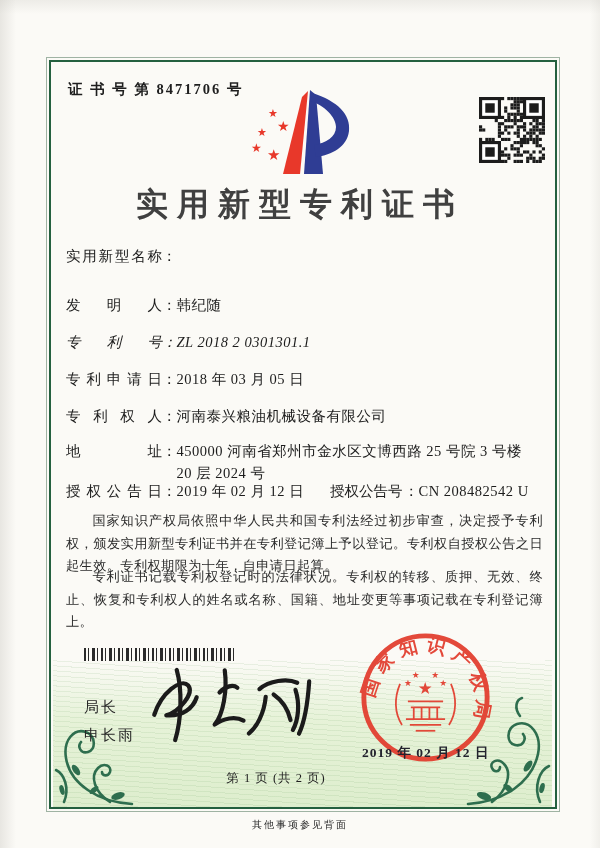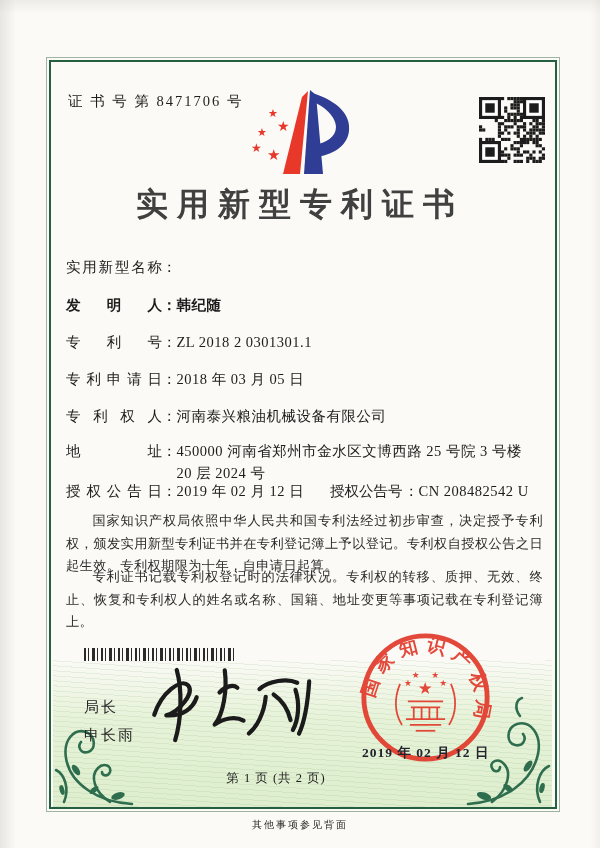--- a/index.html
+++ b/index.html
@@ -16,21 +16,21 @@
   .abs{position:absolute;}
   
   .frame-outer{left:46px;top:57px;width:512px;height:753px;border:1px solid #9fb3a3;z-index:2;pointer-events:none;}
   .frame-inner{position:absolute;inset:2px;border:2px solid #24603f;}
   
   .green-zone{left:53px;top:660px;width:499px;height:147px;z-index:1;
     background-image:
       repeating-linear-gradient(184deg, rgba(110,165,100,.13) 0 1px, rgba(0,0,0,0) 1px 5px),
       linear-gradient(180deg, rgba(232,243,221,0) 0%, rgba(227,241,211,.85) 40%, rgba(220,237,203,.95) 100%);
   }
-  .cert-no{left:68px;top:92px;font-size:14.5px;letter-spacing:2px;color:#1e1e1e;z-index:3;}
+  .cert-no{left:68px;top:80px;font-size:14.5px;letter-spacing:2px;color:#1e1e1e;z-index:3;font-weight:bold;}
   .logo{left:250px;top:90px;z-index:3;}
   .qr{left:479px;top:97px;width:66px;height:66px;z-index:3;}
   .title{left:0;top:183px;width:600px;text-align:center;font-size:32px;font-weight:600;
          letter-spacing:9px;color:#404040;z-index:3;}
   .field-row{left:66px;width:478px;font-size:14.5px;color:#1c1c1c;display:flex;z-index:3;line-height:1.5;}
   .f-label{display:inline-block;width:96px;text-align:justify;text-align-last:justify;flex:0 0 96px;}
   .f-colon{flex:0 0 14px;}
   .f-value{flex:1;letter-spacing:.5px;}
   .grant-no-pair{position:absolute;left:264px;top:0;display:flex;width:214px;}
   .grant-no-pair .f-label{width:74px;flex:0 0 74px;text-align:left;text-align-last:auto;}
@@ -248,30 +248,30 @@
         <rect x="45" y="3" width="15" height="15" fill="#fff"></rect>
         <rect x="48" y="6" width="9" height="9" fill="#1c1c1c"></rect>
         <rect x="0" y="42" width="21" height="21"></rect>
         <rect x="3" y="45" width="15" height="15" fill="#fff"></rect>
         <rect x="6" y="48" width="9" height="9" fill="#1c1c1c"></rect>
       </g>
     </svg></div>
 
 <div class="abs title">实用新型专利证书</div>
 
-<div class="abs field-row" style="top:257px;">
+<div class="abs field-row" style="top:246px;">
   <span class="f-label">实用新型名称</span>
     <span class="f-colon">：</span>
 </div>
-<div class="abs field-row" style="top:295px;font-weight:bold;">
+<div class="abs field-row" style="top:295px;">
   <span class="f-label">发明人</span>
     <span class="f-colon">：</span>
     <span class="f-value">韩纪随</span>
 </div>
-<div class="abs field-row" style="top:332px;">
+<div class="abs field-row" style="top:332px;font-style:italic;">
   <span class="f-label">专利号</span>
     <span class="f-colon">：</span>
     <span class="f-value">ZL 2018 2 0301301.1</span>
 </div>
 <div class="abs field-row" style="top:369px;">
   <span class="f-label">专利申请日</span>
     <span class="f-colon">：</span>
     <span class="f-value">2018 年 03 月 05 日</span>
 </div>
 <div class="abs field-row" style="top:406px;">

